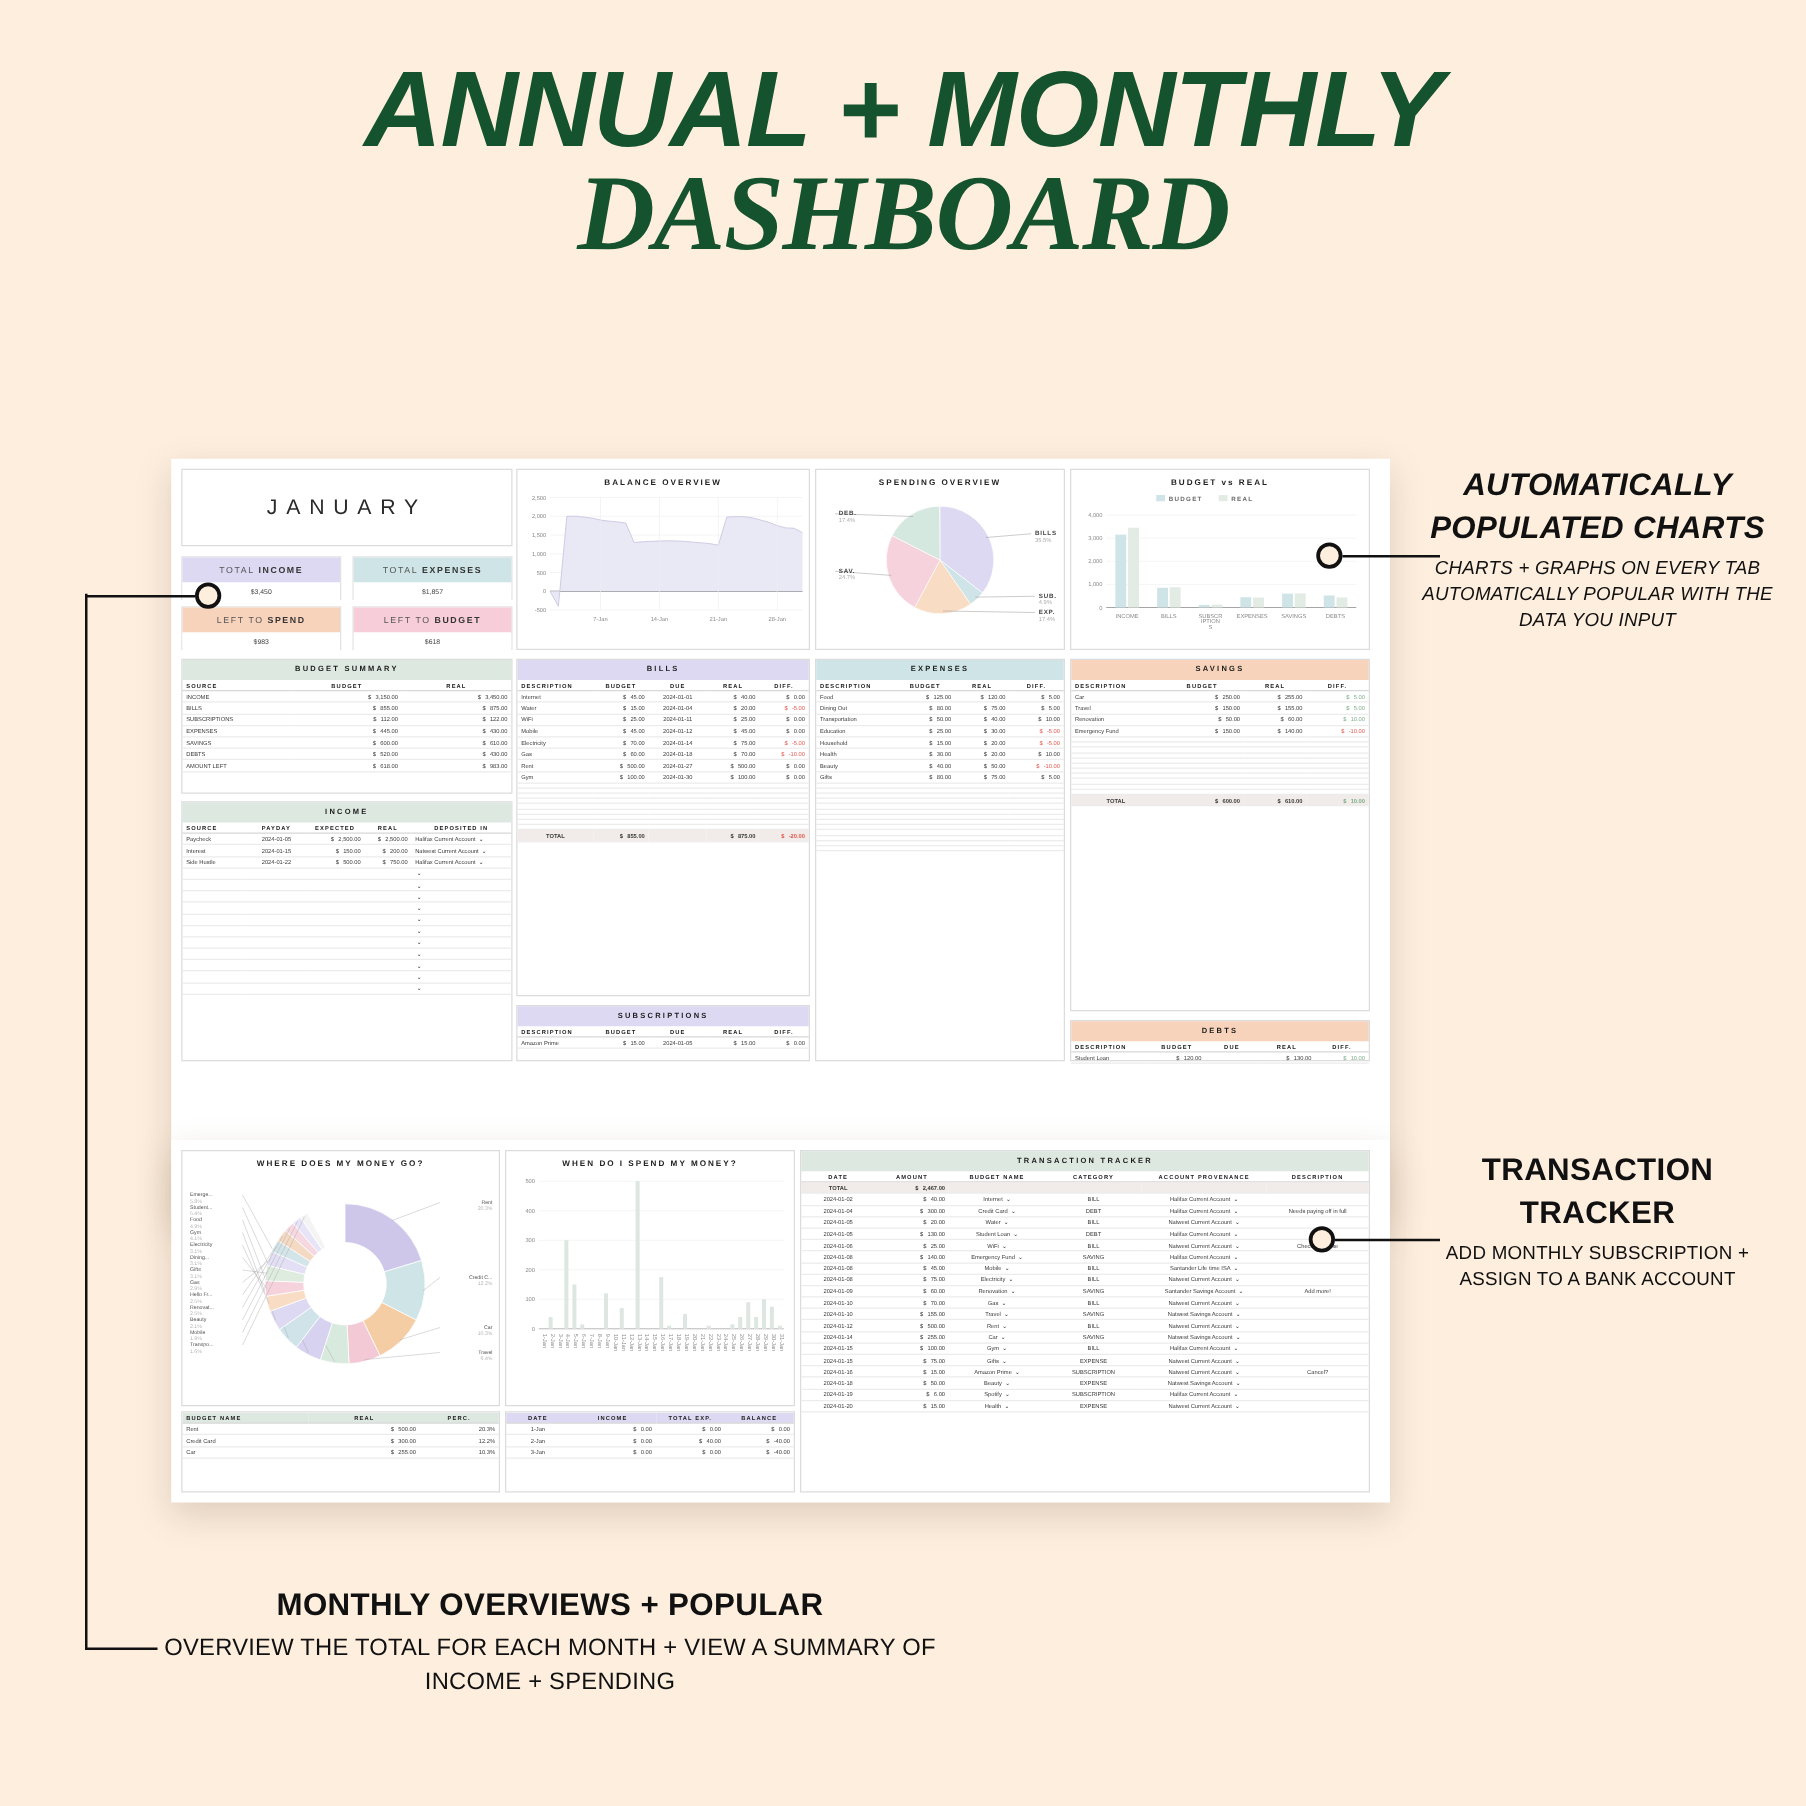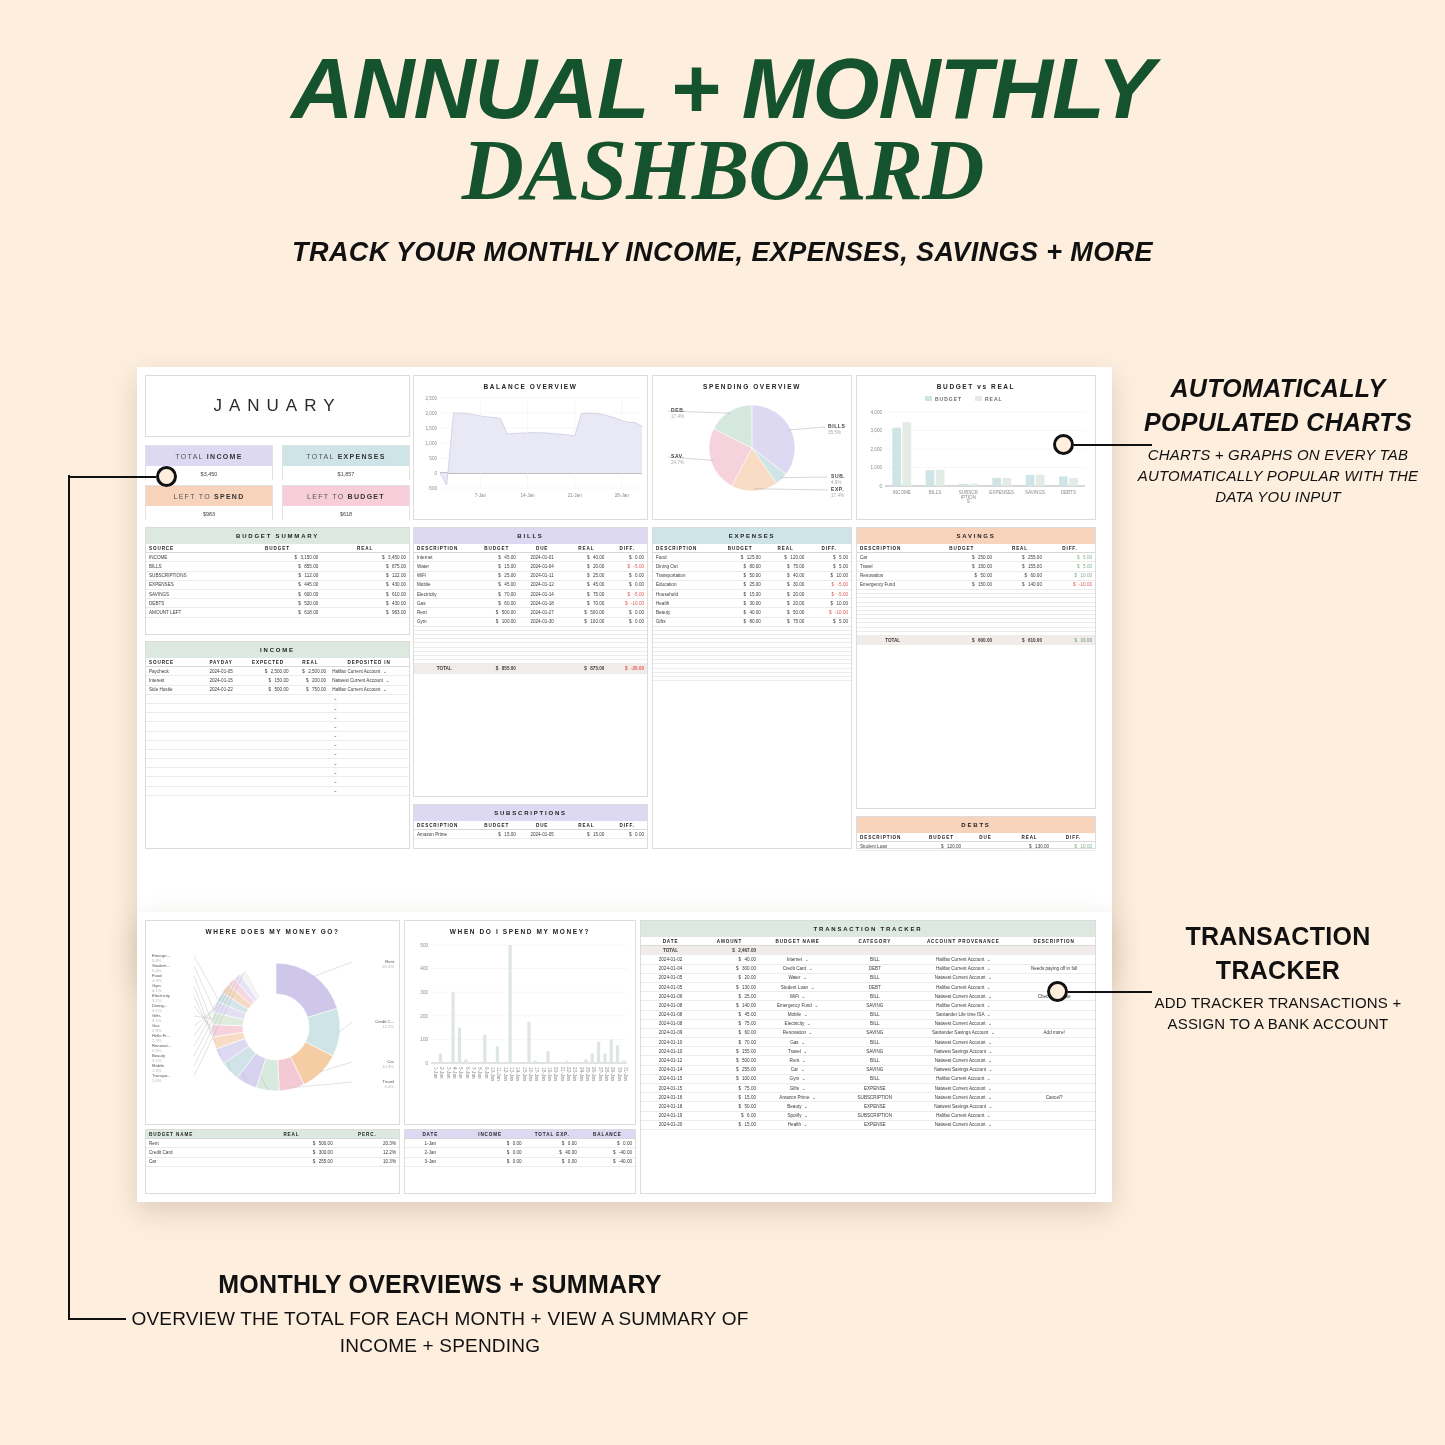--- a/index.html
+++ b/index.html
@@ -122,21 +122,20 @@
   .dval { font-size: 4.2px; fill: #b5b5b5; font-family:"Liberation Sans",sans-serif; }
 </style>
 </head>
 <body>
 
 <div class="hero">
   <h1>
     <span>ANNUAL + MONTHLY</span>
     <span class="l2">DASHBOARD</span>
   </h1>
-  <div class="sub">TRACK YOUR MONTHLY INCOME, EXPENSES, SAVINGS + MORE</div>
 </div>
 
 <div class="panel" id="panel-top">
 
   <div class="card month-box">
     <span>JANUARY</span>
   </div>
 
   <div class="kpi" id="kpi-income">
     <div class="hd">
@@ -1260,24 +1259,24 @@
     </table>
   </div>
 </div>
 
 <div class="ann" id="ann-charts">
   <div class="ttl">AUTOMATICALLY POPULATED CHARTS</div>
   <div class="bdy">CHARTS + GRAPHS ON EVERY TAB AUTOMATICALLY POPULAR WITH THE DATA YOU INPUT</div>
 </div>
 <div class="ann" id="ann-trans">
   <div class="ttl">TRANSACTION TRACKER</div>
-  <div class="bdy">ADD TRACKER TRANSACTIONS + ASSIGN TO A BANK ACCOUNT</div>
+  <div class="bdy">ADD MONTHLY SUBSCRIPTION + ASSIGN TO A BANK ACCOUNT</div>
 </div>
 <div class="ann" id="ann-month">
-  <div class="ttl">MONTHLY OVERVIEWS + SUMMARY</div>
+  <div class="ttl">MONTHLY OVERVIEWS + POPULAR</div>
   <div class="bdy">OVERVIEW THE TOTAL FOR EACH MONTH + VIEW A SUMMARY OF INCOME + SPENDING</div>
 </div>
 
 <div class="dot" style="left:1053px; top:434px;"></div>
 <div class="lead" style="left:1074px; top:443.5px; width:78px;"></div>
 
 <div class="dot" style="left:1047px; top:981px;"></div>
 <div class="lead" style="left:1068px; top:990.5px; width:84px;"></div>
 
 <div class="dot" style="left:156px; top:466px;"></div>

